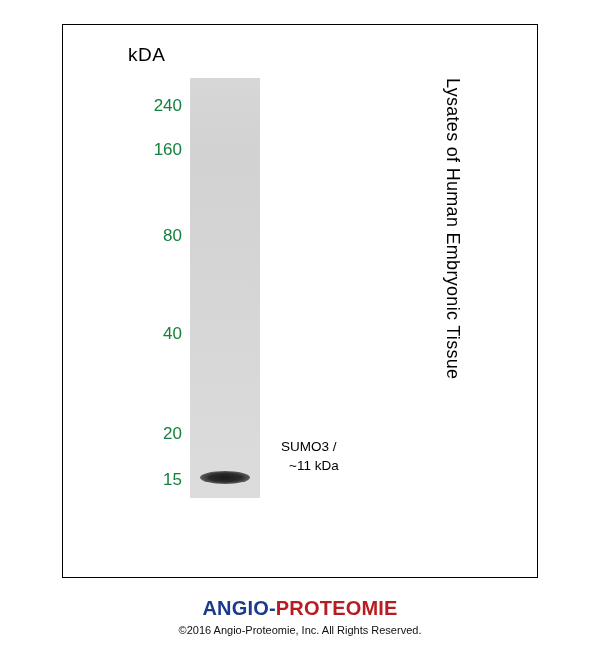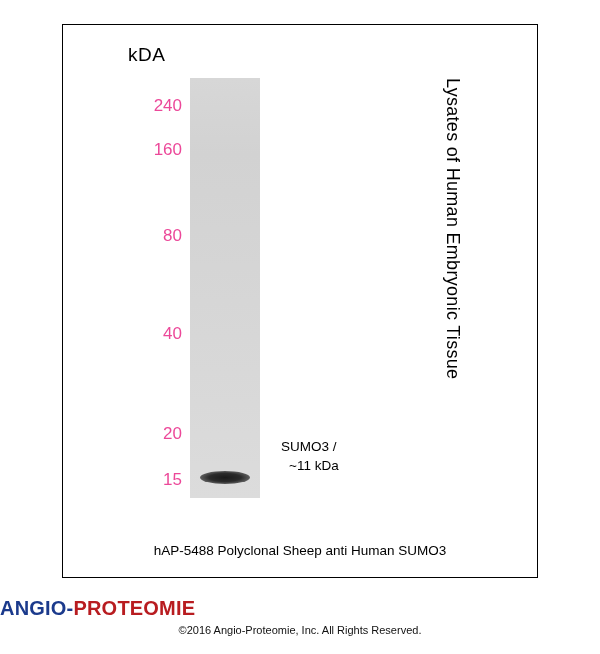--- a/index.html
+++ b/index.html
@@ -58,21 +58,21 @@
     background: radial-gradient(ellipse at 50% 50%, #1a1a1a 0%, #2b2b2b 45%, #6d6d6d 78%, rgba(150,150,150,0.25) 100%);
     filter: blur(0.4px);
   }
   
   .marker {
     position: absolute;
     right: 0;
     width: 60px;
     text-align: right;
     font-size: 17px;
-    color: #ec4899;
+    color: #15803d;
   }
   .markers {
     position: absolute;
     left: 120px;
     top: 0;
     width: 62px;
     height: 654px;
   }
   
   .annotation {
@@ -114,20 +114,21 @@
     text-align: center;
     font-size: 13.5px;
     color: #000000;
   }
   
   .brand {
     position: absolute;
     left: 0;
     top: 597px;
     width: 600px;
+    text-align: center;
     font-size: 20px;
     font-weight: bold;
     letter-spacing: 0.2px;
   }
   .brand .angio { color: #1b3a8c; }
   .brand .dash { color: #1b3a8c; }
   .brand .proteomie { color: #b81c20; }
   .copyright {
     position: absolute;
     left: 0;
@@ -161,21 +162,20 @@
 
   <div class="annotation">
     <div class="line1">SUMO3  /</div>
     <div class="line2">~11 kDa</div>
   </div>
 
   <div class="vertical-title">
     <span>Lysates of Human Embryonic Tissue</span>
   </div>
 
-  <div class="caption">hAP-5488 Polyclonal Sheep anti Human SUMO3</div>
 
   <div class="brand">
     <span class="angio">ANGIO</span><span class="dash">-</span><span class="proteomie">PROTEOMIE</span>
   </div>
 
   <div class="copyright">©2016 Angio-Proteomie, Inc.  All Rights Reserved.</div>
 
 </div>
 
 </body></html>

